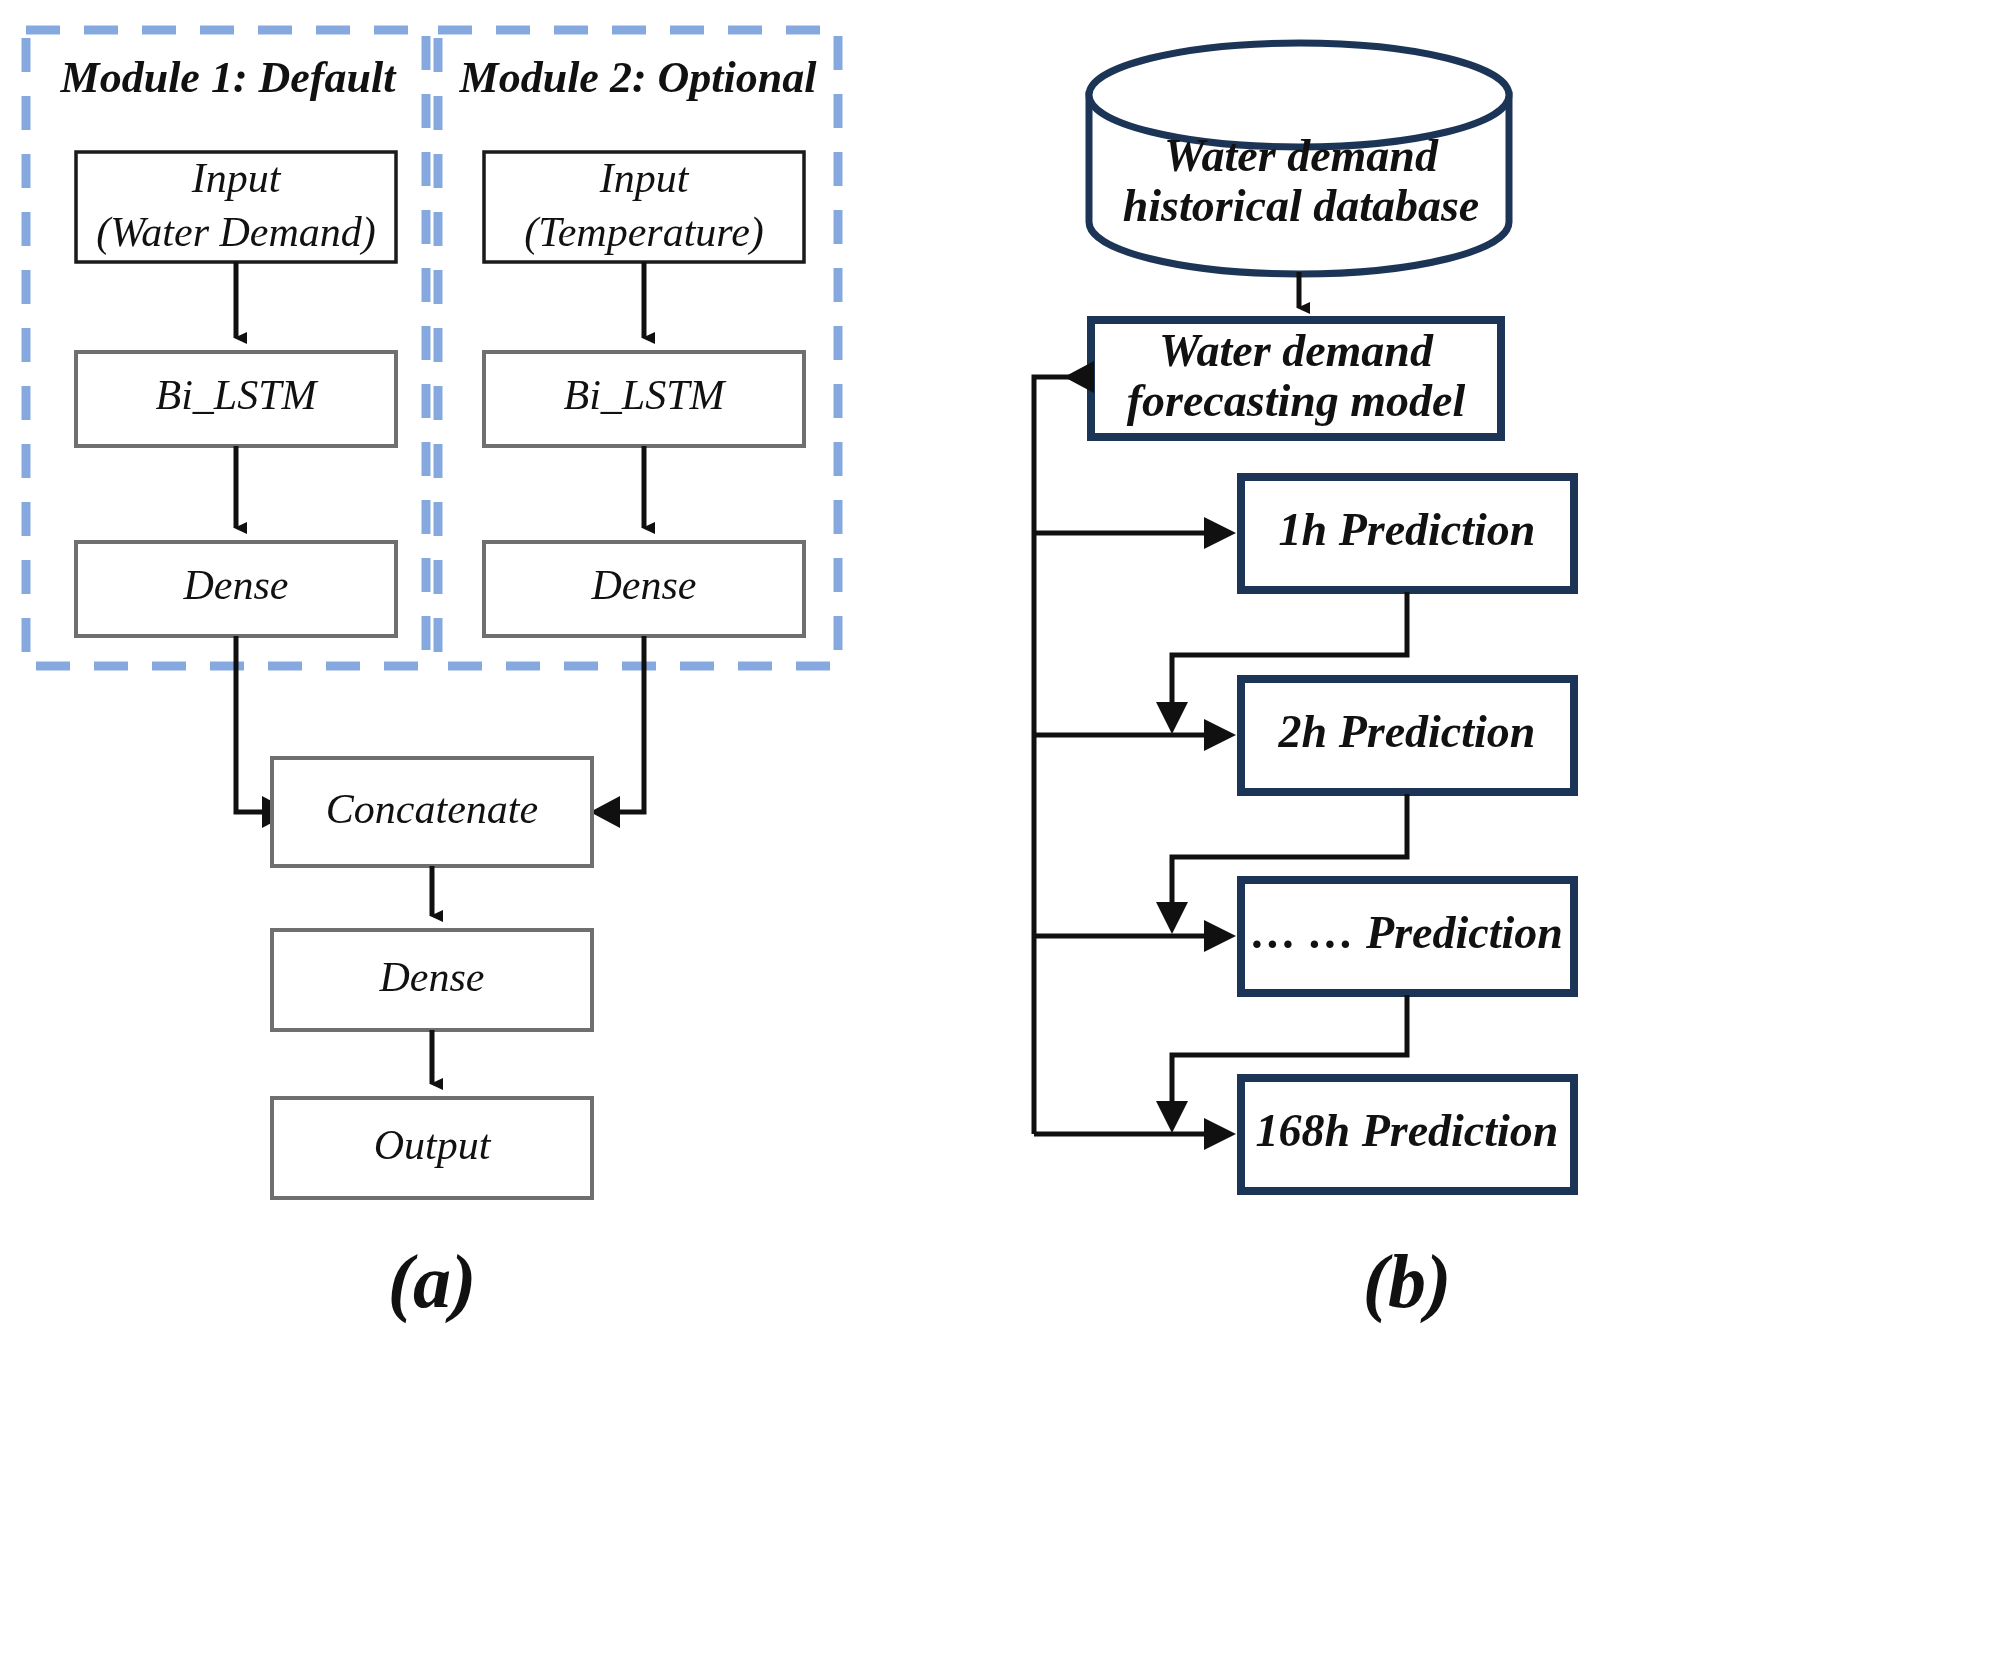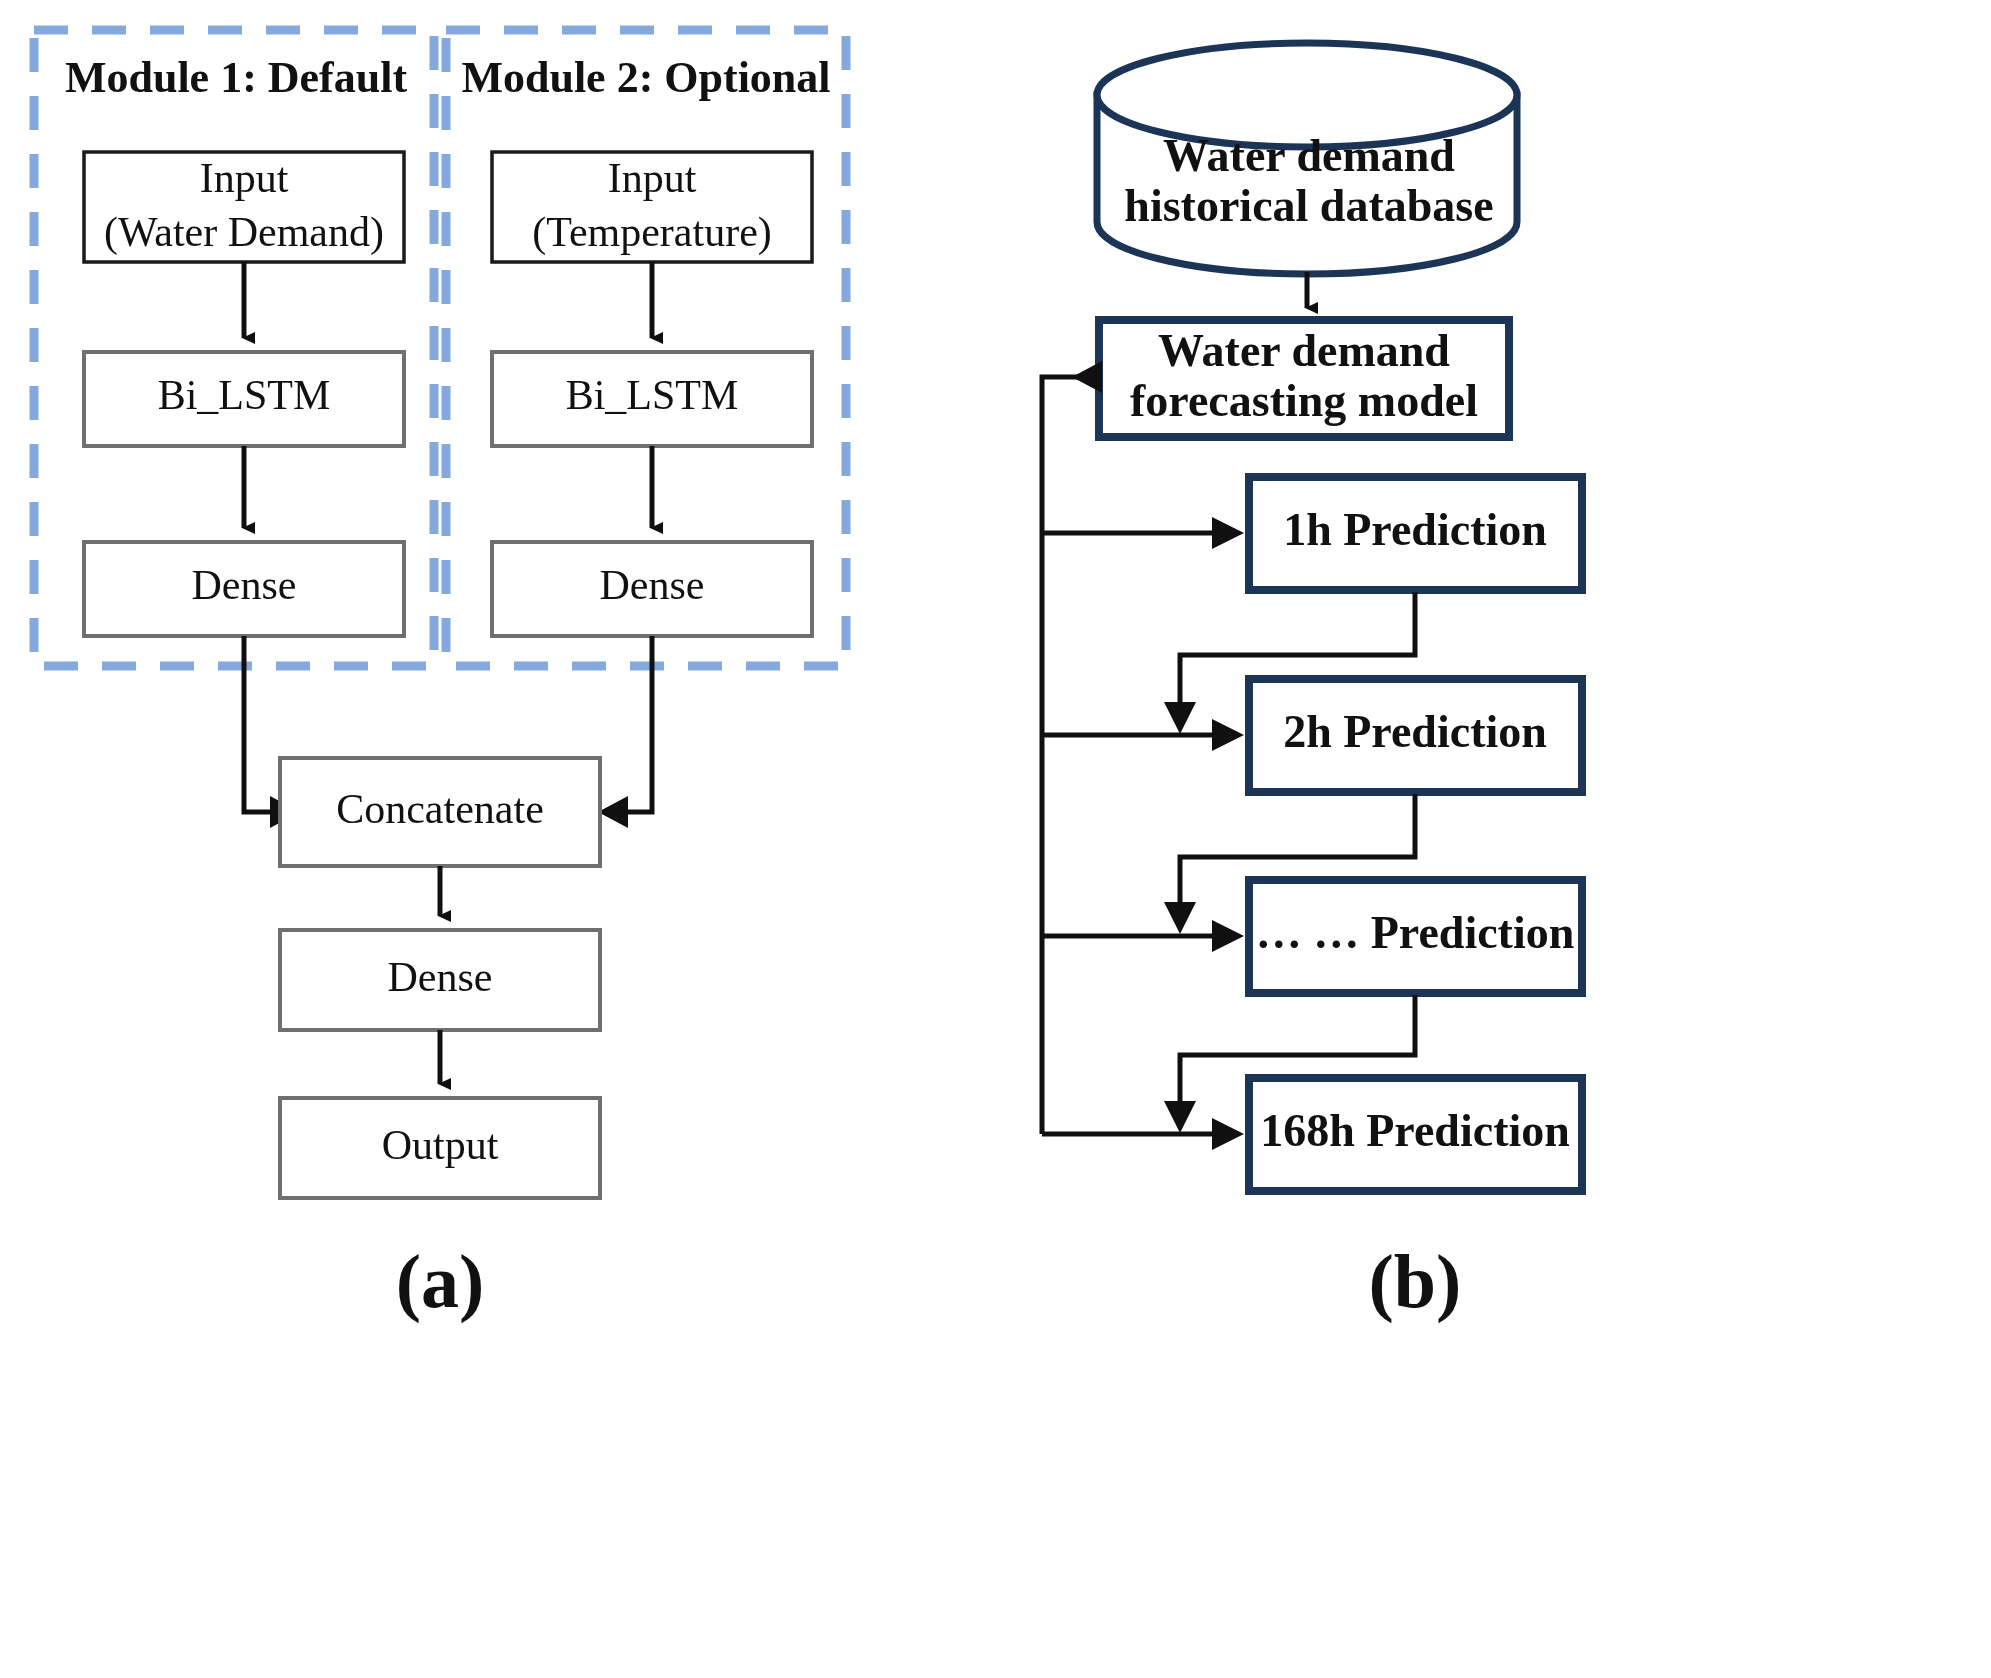--- a/index.html
+++ b/index.html
@@ -9,23 +9,24 @@
   }
   body {
     width: 1991px;
     height: 1678px;
     font-family: "Liberation Serif", "DejaVu Serif", serif;
     overflow: hidden;
     position: relative;
   }
   #figure {
     position: absolute;
-    left: 12px; top: 0;
+    left: 4px; top: 0;
     width: 1593px;
     height: 1678px;
+    font-style: italic;
   }
   .node-text {
     font-family: "Liberation Serif", "DejaVu Serif", serif;
     fill: #111111;
     text-anchor: middle;
     dominant-baseline: middle;
   }
   .module-title {
     font-size: 44px;
     font-weight: bold;

